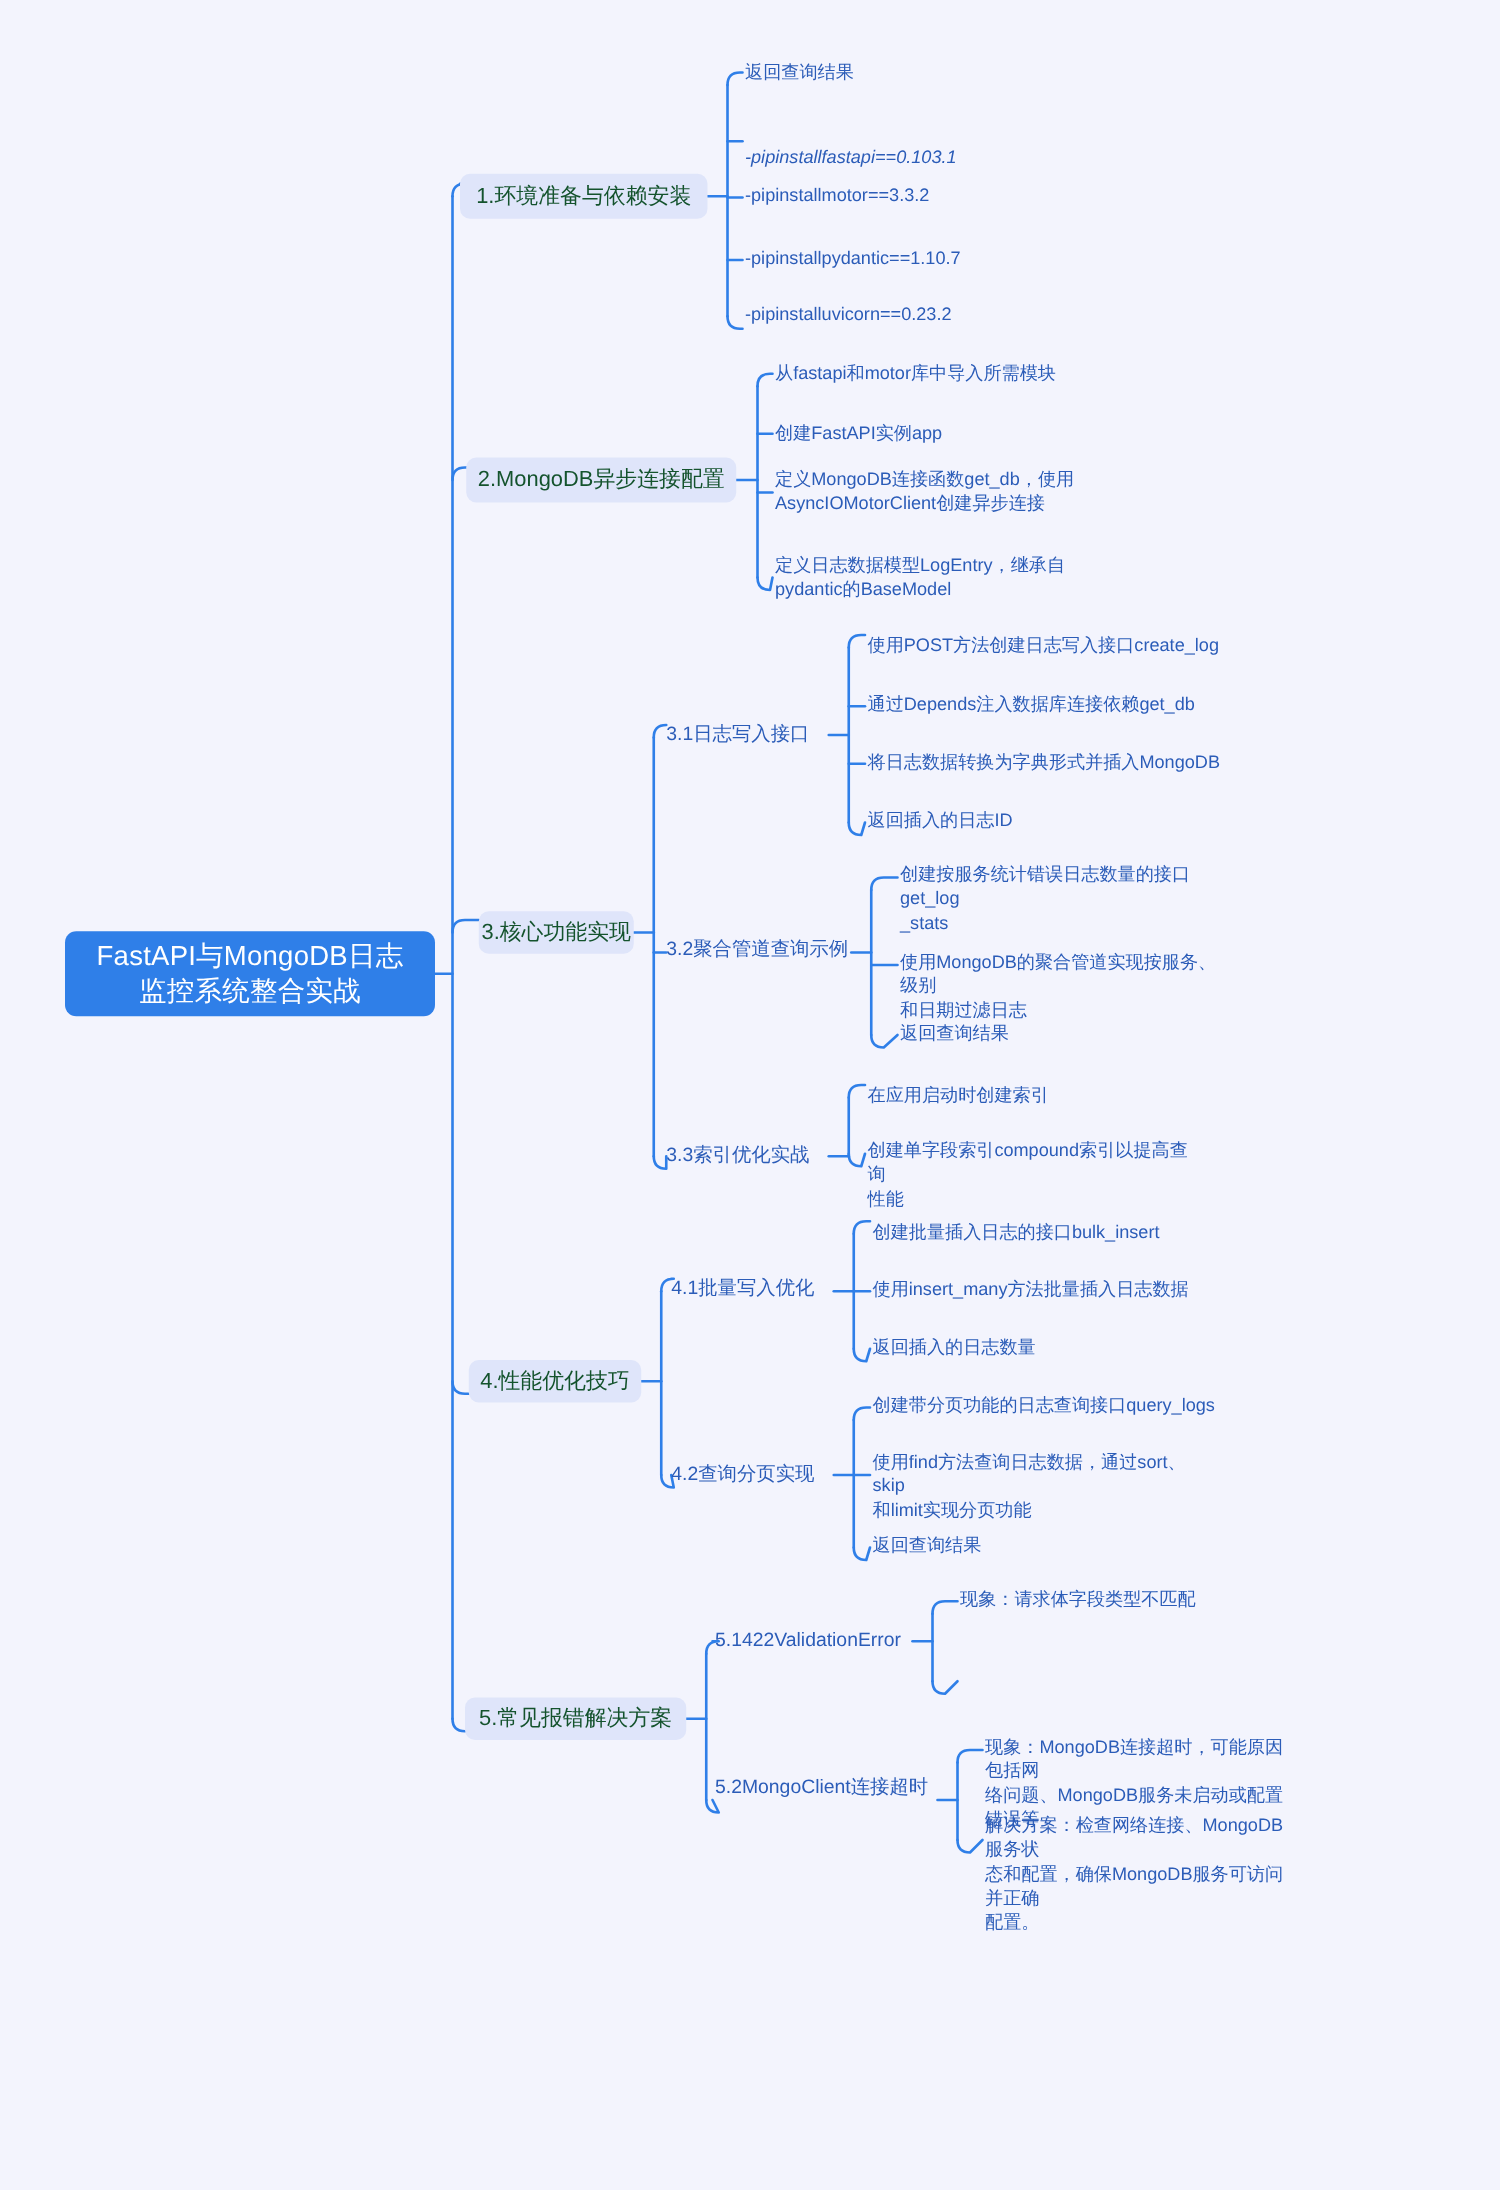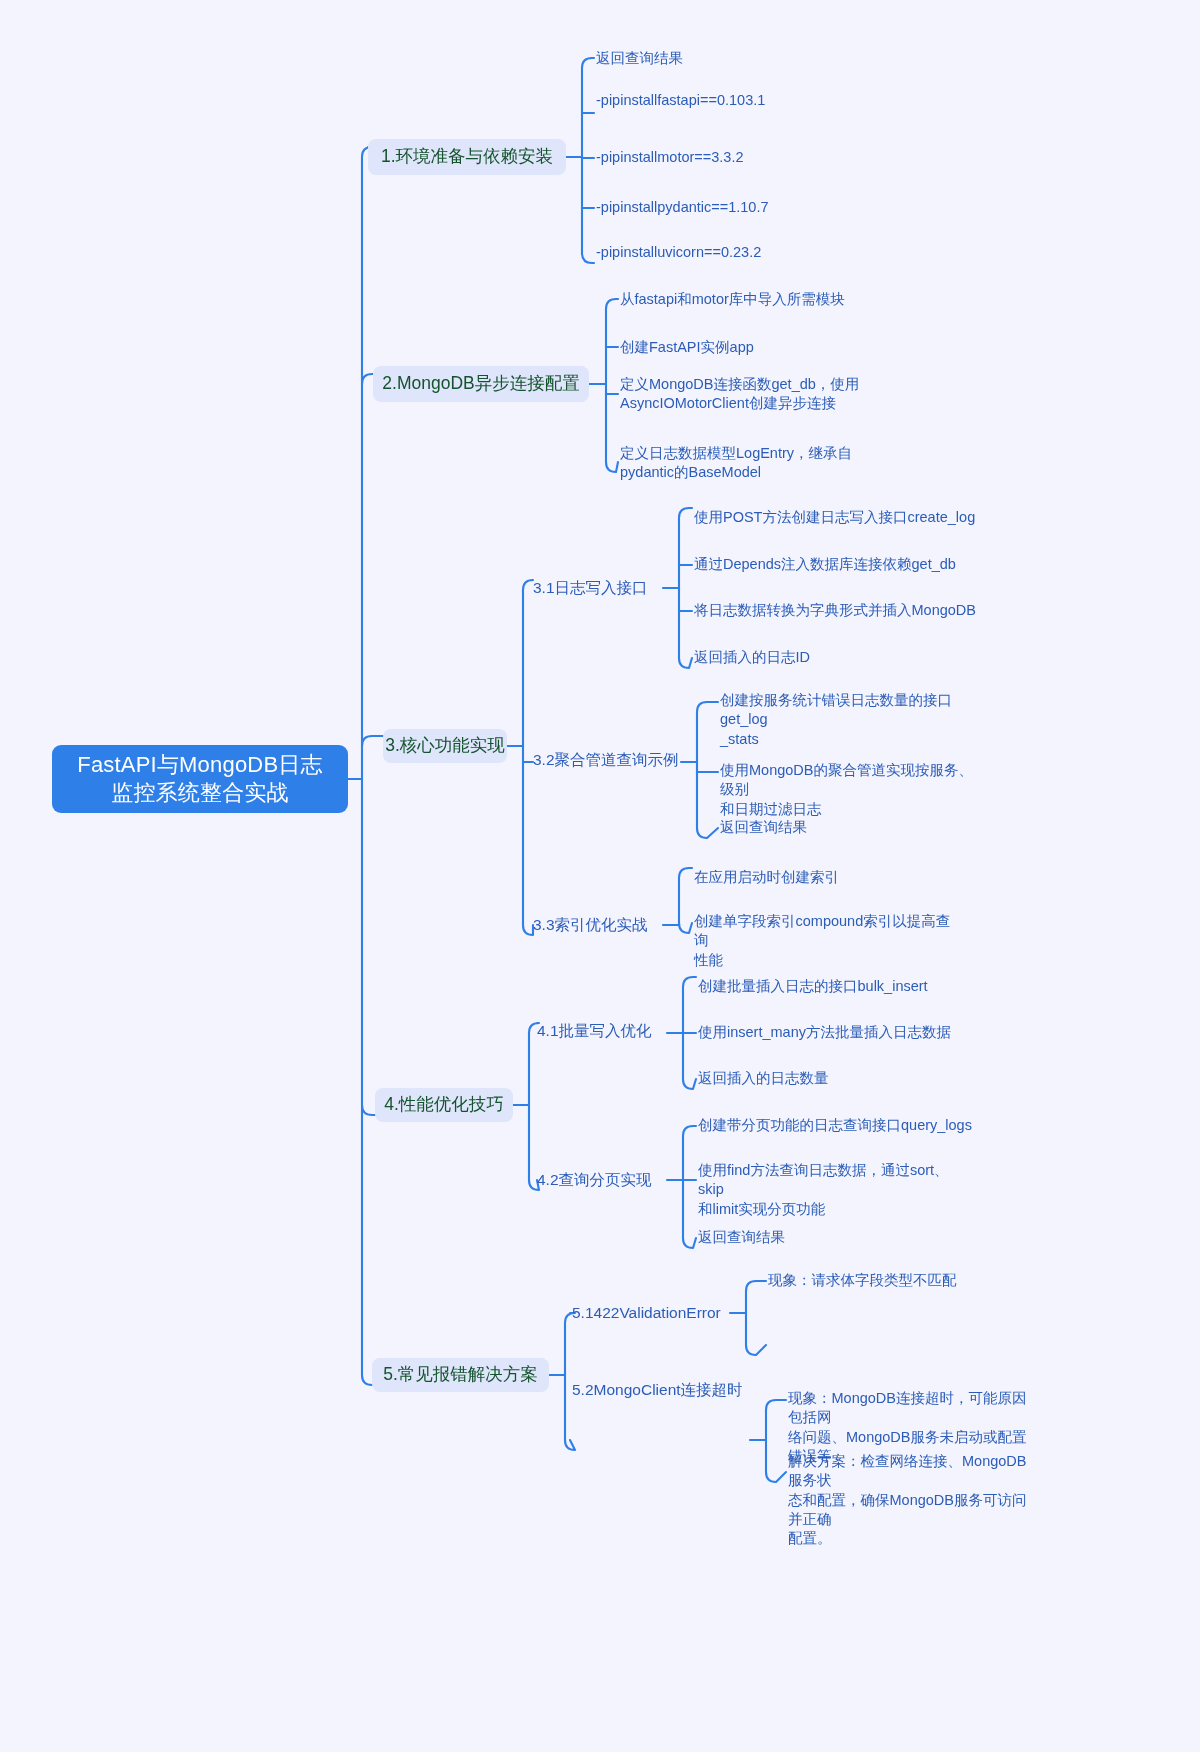--- a/index.html
+++ b/index.html
@@ -159,21 +159,21 @@
     <span>FastAPI与MongoDB日志
 监控系统整合实战</span>
   </div>
 
   <div class="node l1" style="left:368px;top:139px;width:198px;height:36px;">
     <span>1.环境准备与依赖安装</span>
   </div>
   <div class="node leaf" style="left:596px;top:49px;width:280px;">
     <span>返回查询结果</span>
   </div>
-  <div class="node leaf" style="left:596px;top:91px;width:280px;">
+  <div class="node leaf" style="left:596px;top:117px;width:280px;font-style:italic;">
     <span>-pipinstallfastapi==0.103.1</span>
   </div>
   <div class="node leaf" style="left:596px;top:148px;width:280px;">
     <span>-pipinstallmotor==3.3.2</span>
   </div>
   <div class="node leaf" style="left:596px;top:198px;width:280px;">
     <span>-pipinstallpydantic==1.10.7</span>
   </div>
   <div class="node leaf" style="left:596px;top:243px;width:280px;">
     <span>-pipinstalluvicorn==0.23.2</span>
@@ -278,21 +278,21 @@
     <span>5.常见报错解决方案</span>
   </div>
 
   <div class="node l2" style="left:572px;top:1303px;width:164px;">
     <span>5.1422ValidationError</span>
   </div>
   <div class="node leaf" style="left:768px;top:1271px;width:258px;">
     <span>现象：请求体字段类型不匹配</span>
   </div>
 
-  <div class="node l2" style="left:572px;top:1380px;width:184px;">
+  <div class="node l2" style="left:572px;top:1420px;width:184px;">
     <span>5.2MongoClient连接超时</span>
   </div>
   <div class="node leaf" style="left:788px;top:1389px;width:248px;">
     <span>现象：MongoDB连接超时，可能原因包括网
 络问题、MongoDB服务未启动或配置错误等</span>
   </div>
   <div class="node leaf" style="left:788px;top:1452px;width:248px;">
     <span>解决方案：检查网络连接、MongoDB服务状
 态和配置，确保MongoDB服务可访问并正确
 配置。</span>

